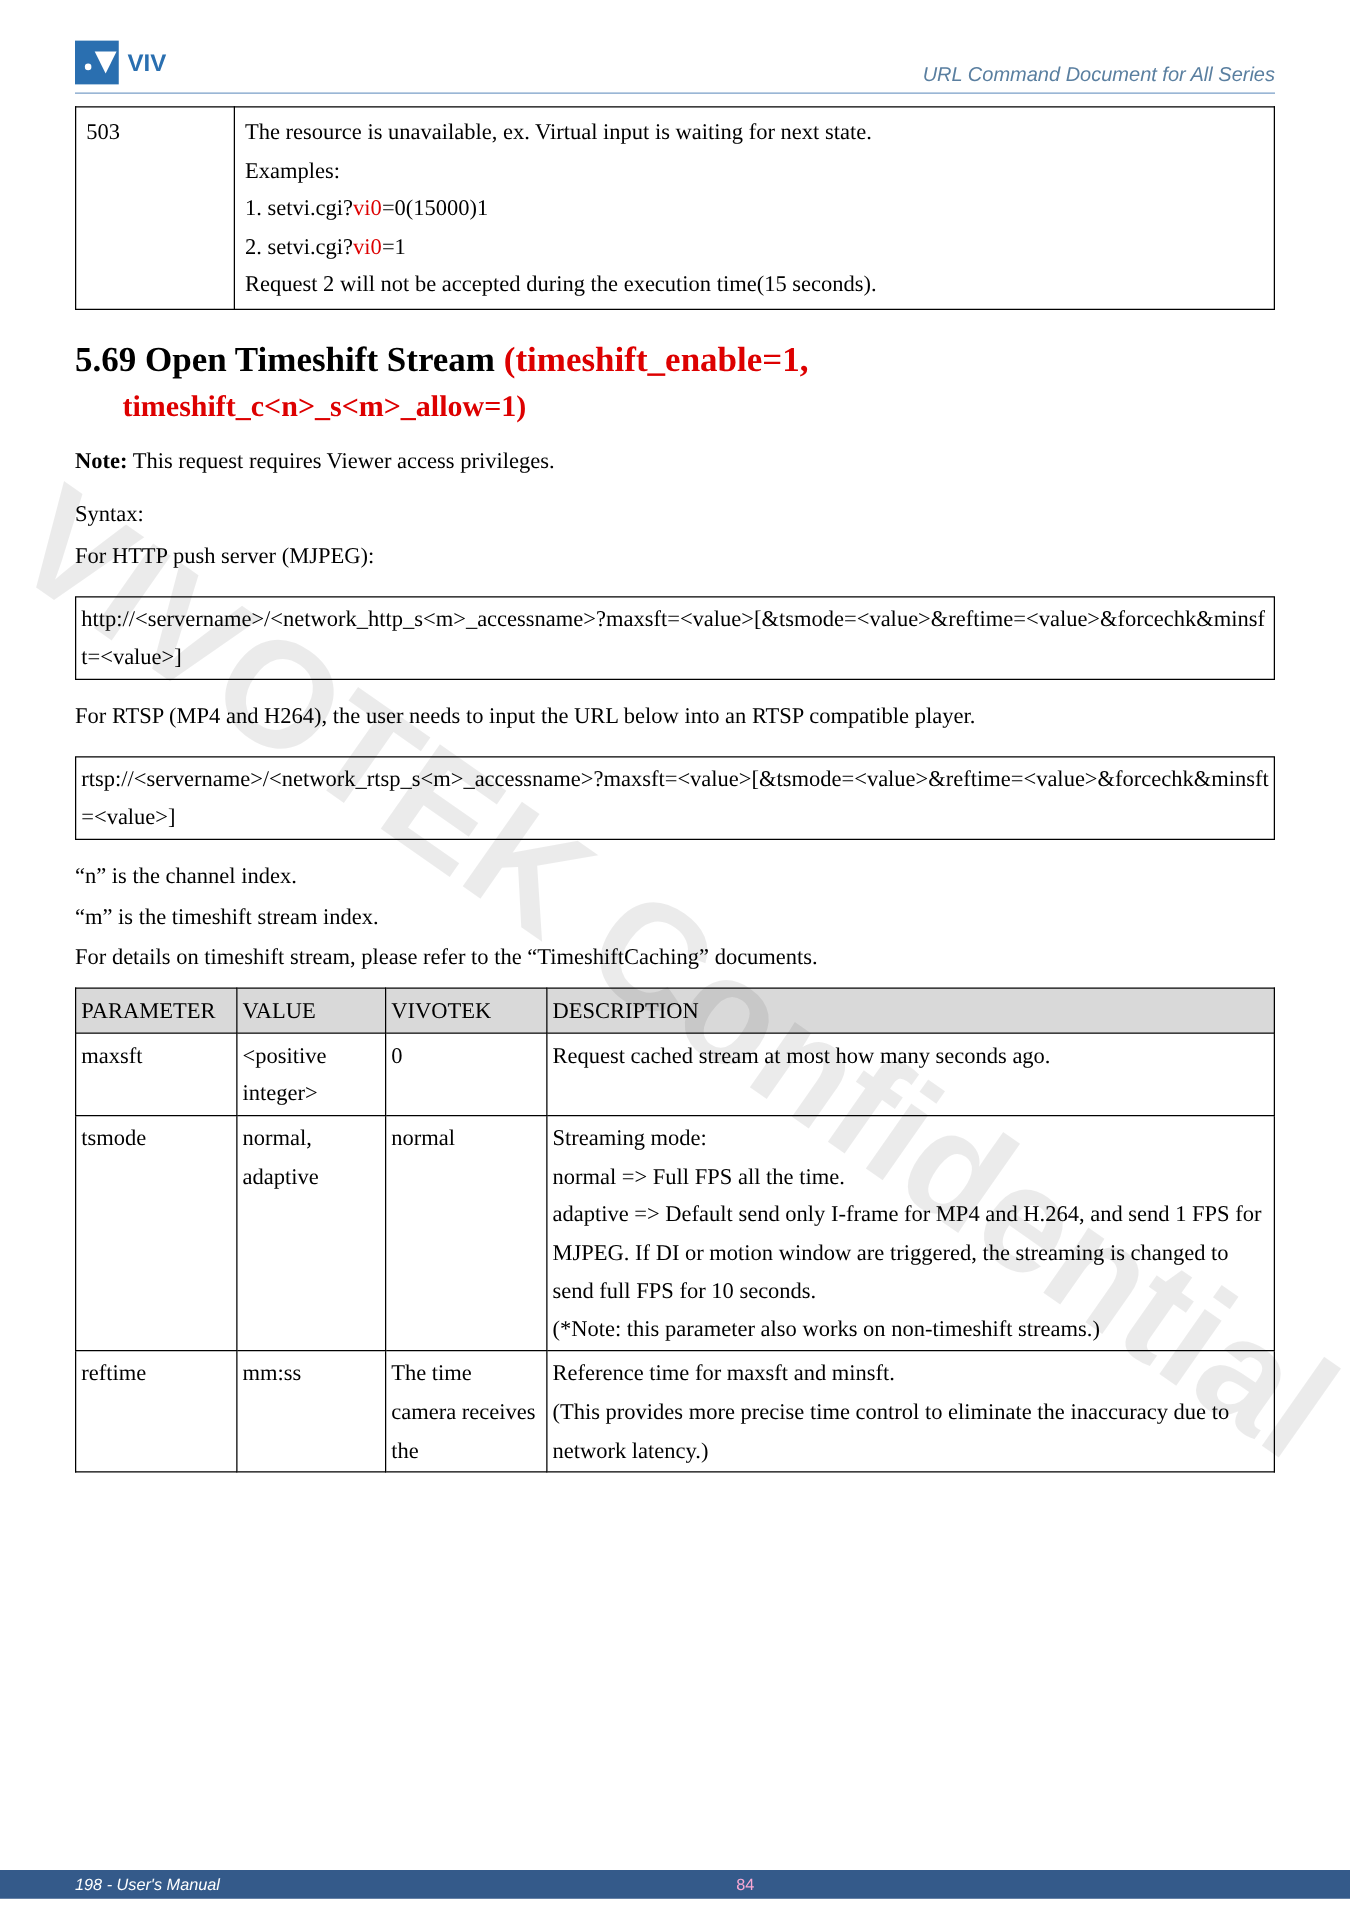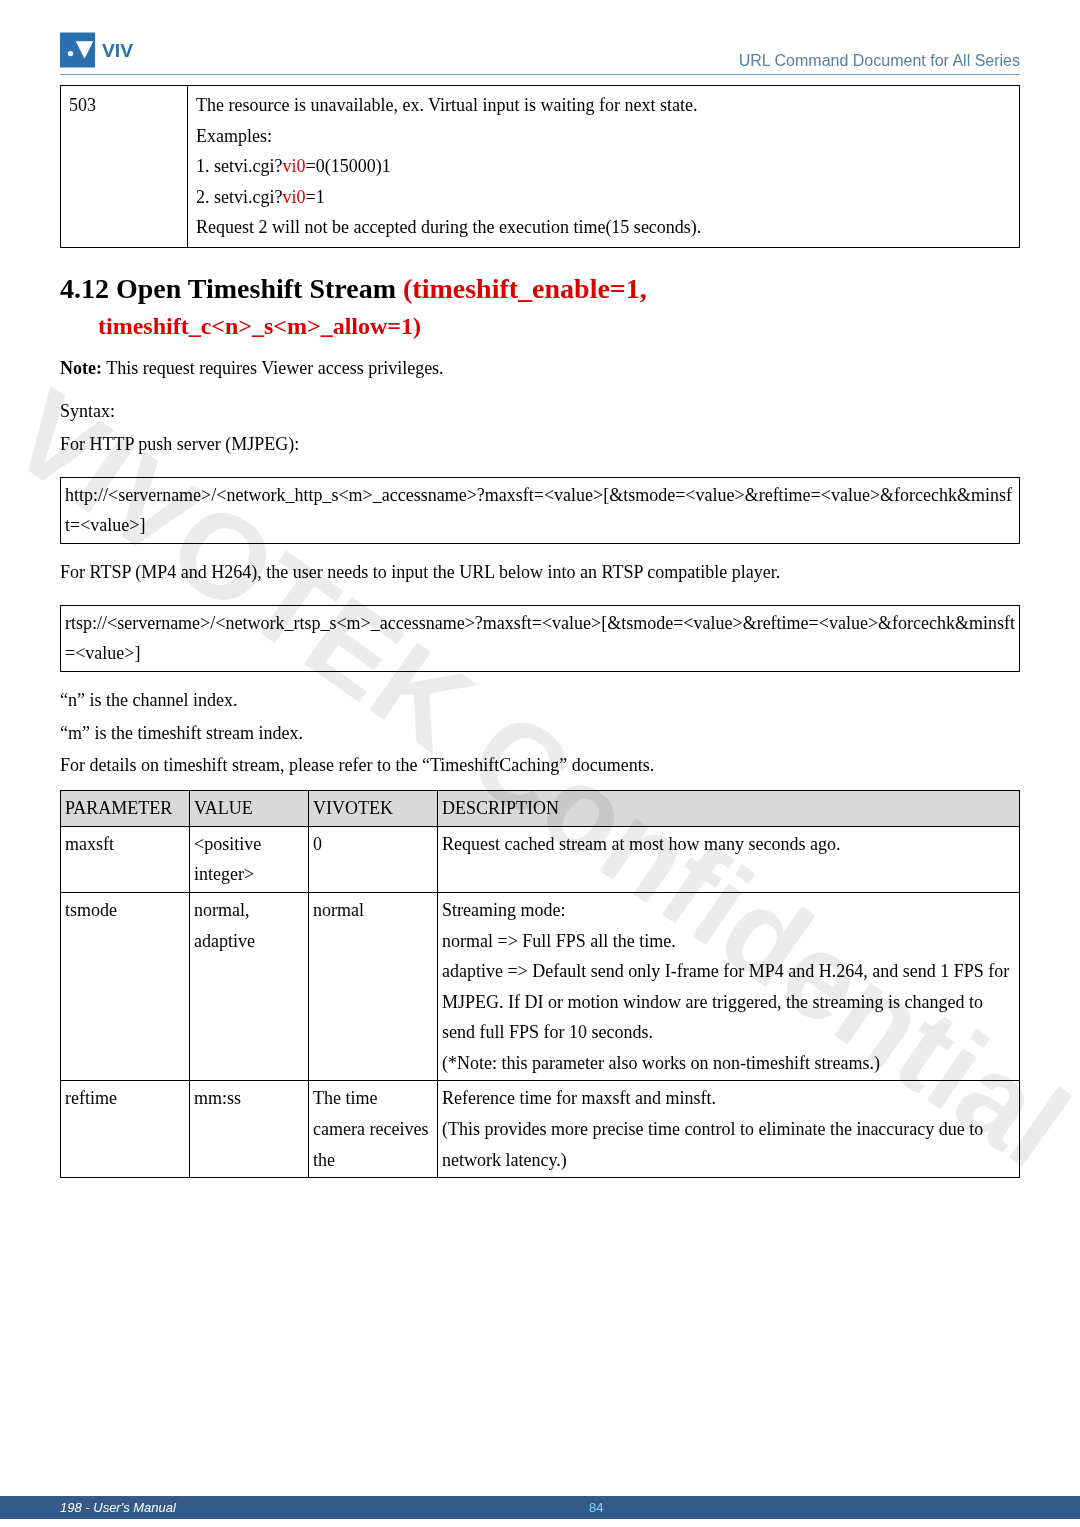--- a/index.html
+++ b/index.html
@@ -32,20 +32,21 @@
   display: flex;
   align-items: center;
 }
 .logo svg {
   height: 40px;
 }
 .header-title {
   font-family: "Trebuchet MS", Arial, sans-serif;
   font-size: 16px;
   color: #5a7fa0;
+  font-style: italic;
 }
 .table503 {
   width: 100%;
   border-collapse: collapse;
   margin-bottom: 20px;
   border-radius: 22px;
 }
 .table503 td {
   border: 1px solid #000;
   padding: 4px 8px;
@@ -111,21 +112,21 @@
   background: #345a8a;
   color: #fff;
   font-family: Arial, sans-serif;
   font-size: 13px;
   font-style: italic;
   padding: 4px 60px;
   display: flex;
   justify-content: space-between;
 }
 .footer .pageno {
-  color: #7dd3fc;
+  color: #f9a8d4;
   font-style: normal;
 }
 .watermark {
   position: absolute;
   left: 50%;
   top: 50%;
   transform: translate(-50%, -40%) rotate(35deg);
   font-size: 120px;
   color: rgba(0,0,0,0.08);
   font-weight: bold;
@@ -162,21 +163,21 @@
         <span>Examples:</span><br>
         <span>1. setvi.cgi?</span><span class="red">vi0</span><span>=0(15000)1</span><br>
         <span>2. setvi.cgi?</span><span class="red">vi0</span><span>=1</span><br>
         <span>Request 2 will not be accepted during the execution time(15 seconds).</span>
       </td>
     </tr>
   </tbody>
     </table>
 
   <h2 class="section">
-    <span>4.12 Open Timeshift Stream </span><span class="red-part">(timeshift_enable=1,</span>
+    <span>5.69 Open Timeshift Stream </span><span class="red-part">(timeshift_enable=1,</span>
   </h2>
   <div class="sub-red">timeshift_c&lt;n&gt;_s&lt;m&gt;_allow=1)</div>
 
   <div class="note-line">
     <span class="bold">Note:</span><span> This request requires Viewer access privileges.</span>
   </div>
 
   <div class="para">Syntax:</div>
   <div class="para">For HTTP push server (MJPEG):</div>
   <div class="urlbox">http://&lt;servername&gt;/&lt;network_http_s&lt;m&gt;_accessname&gt;?maxsft=&lt;value&gt;[&amp;tsmode=&lt;value&gt;&amp;reftime=&lt;value&gt;&amp;forcechk&amp;minsft=&lt;value&gt;]</div>

